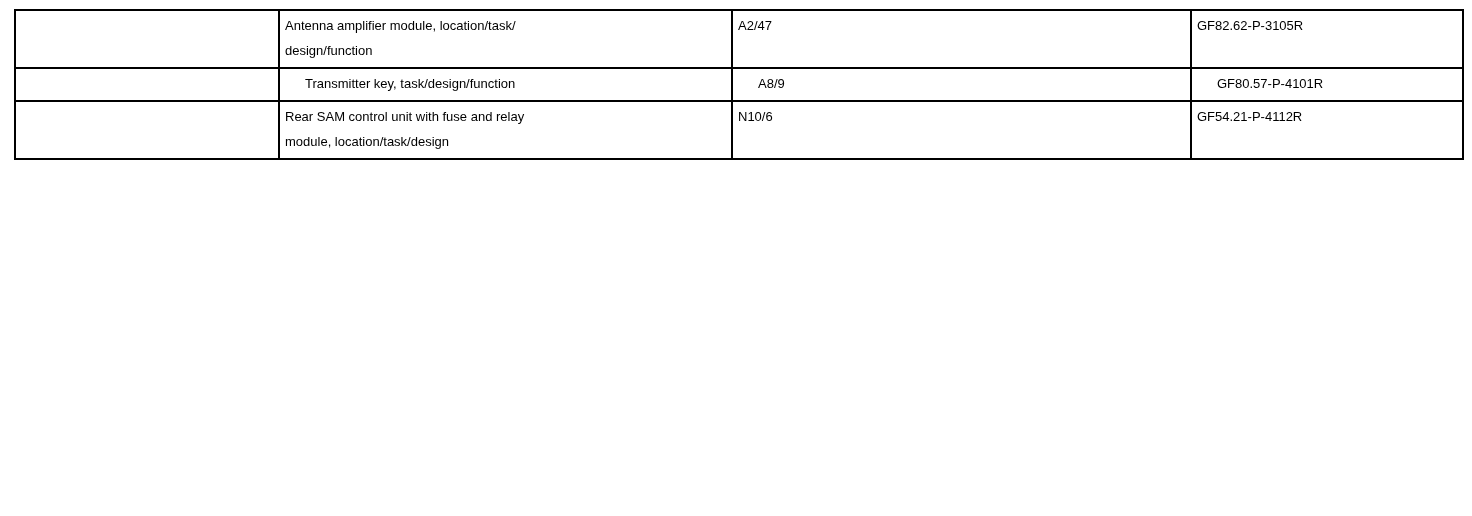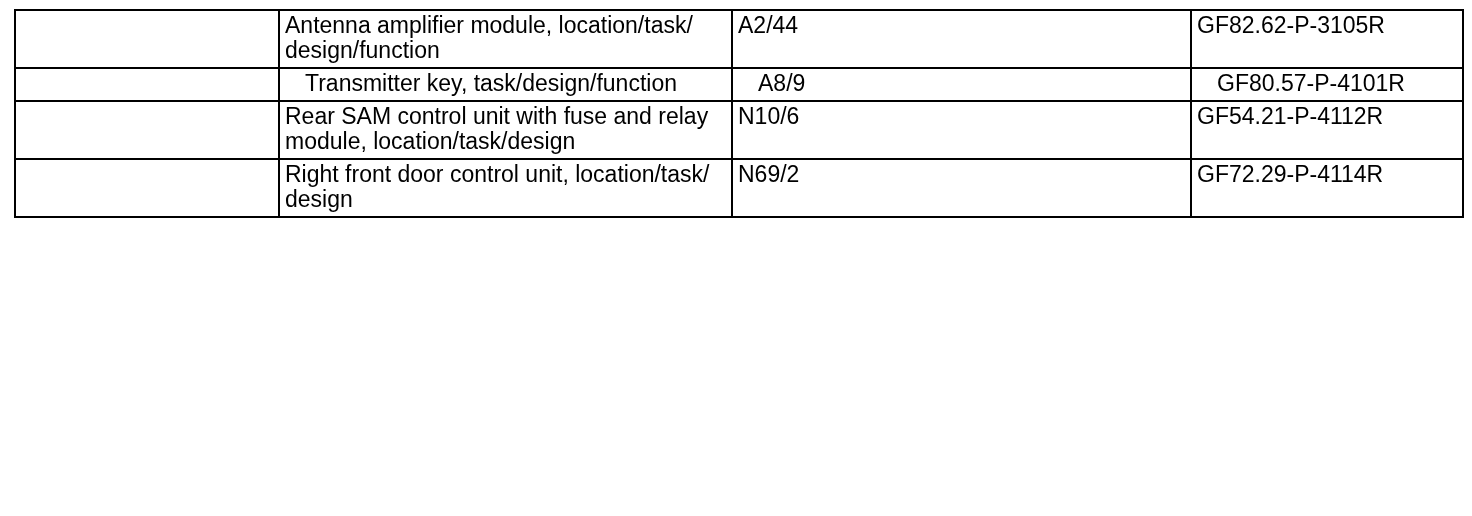--- a/index.html
+++ b/index.html
@@ -22,21 +22,21 @@
     top: 9px;
     width: 1448px;
     border-collapse: collapse;
     table-layout: fixed;
     background: #ffffff;
   }
   table.ref-table td {
     border: 2px solid #000000;
     vertical-align: top;
     padding: 2px 6px 4px 5px;
-    font-size: 23px;
+    font-size: 13px;
     line-height: 25px;
     color: #000000;
     overflow: hidden;
   }
   td.cell-description {
     white-space: pre-line;
   }
   col.col-spacer   { width: 264px; }
   col.col-desc     { width: 453px; }
   col.col-code     { width: 459px; }
@@ -53,38 +53,31 @@
       <col class="col-spacer">
       <col class="col-desc">
       <col class="col-code">
       <col class="col-doc">
     </colgroup>
     <tbody>
         <tr class="row-tall">
           <td class="cell-spacer"></td>
           <td class="cell-description">Antenna amplifier module, location/task/
 design/function</td>
-          <td class="cell-code">A2/44</td>
+          <td class="cell-code">A2/47</td>
           <td class="cell-document">GF82.62-P-3105R</td>
         </tr>
         <tr class="row-short">
           <td class="cell-spacer"></td>
           <td class="cell-description">Transmitter key, task/design/function</td>
           <td class="cell-code">A8/9</td>
           <td class="cell-document">GF80.57-P-4101R</td>
         </tr>
         <tr class="row-tall">
           <td class="cell-spacer"></td>
           <td class="cell-description">Rear SAM control unit with fuse and relay
 module, location/task/design</td>
           <td class="cell-code">N10/6</td>
           <td class="cell-document">GF54.21-P-4112R</td>
         </tr>
-        <tr class="row-tall">
-          <td class="cell-spacer"></td>
-          <td class="cell-description">Right front door control unit, location/task/
-design</td>
-          <td class="cell-code">N69/2</td>
-          <td class="cell-document">GF72.29-P-4114R</td>
-        </tr>
       </tbody>
   </table>
 </div>
 
 </body></html>

